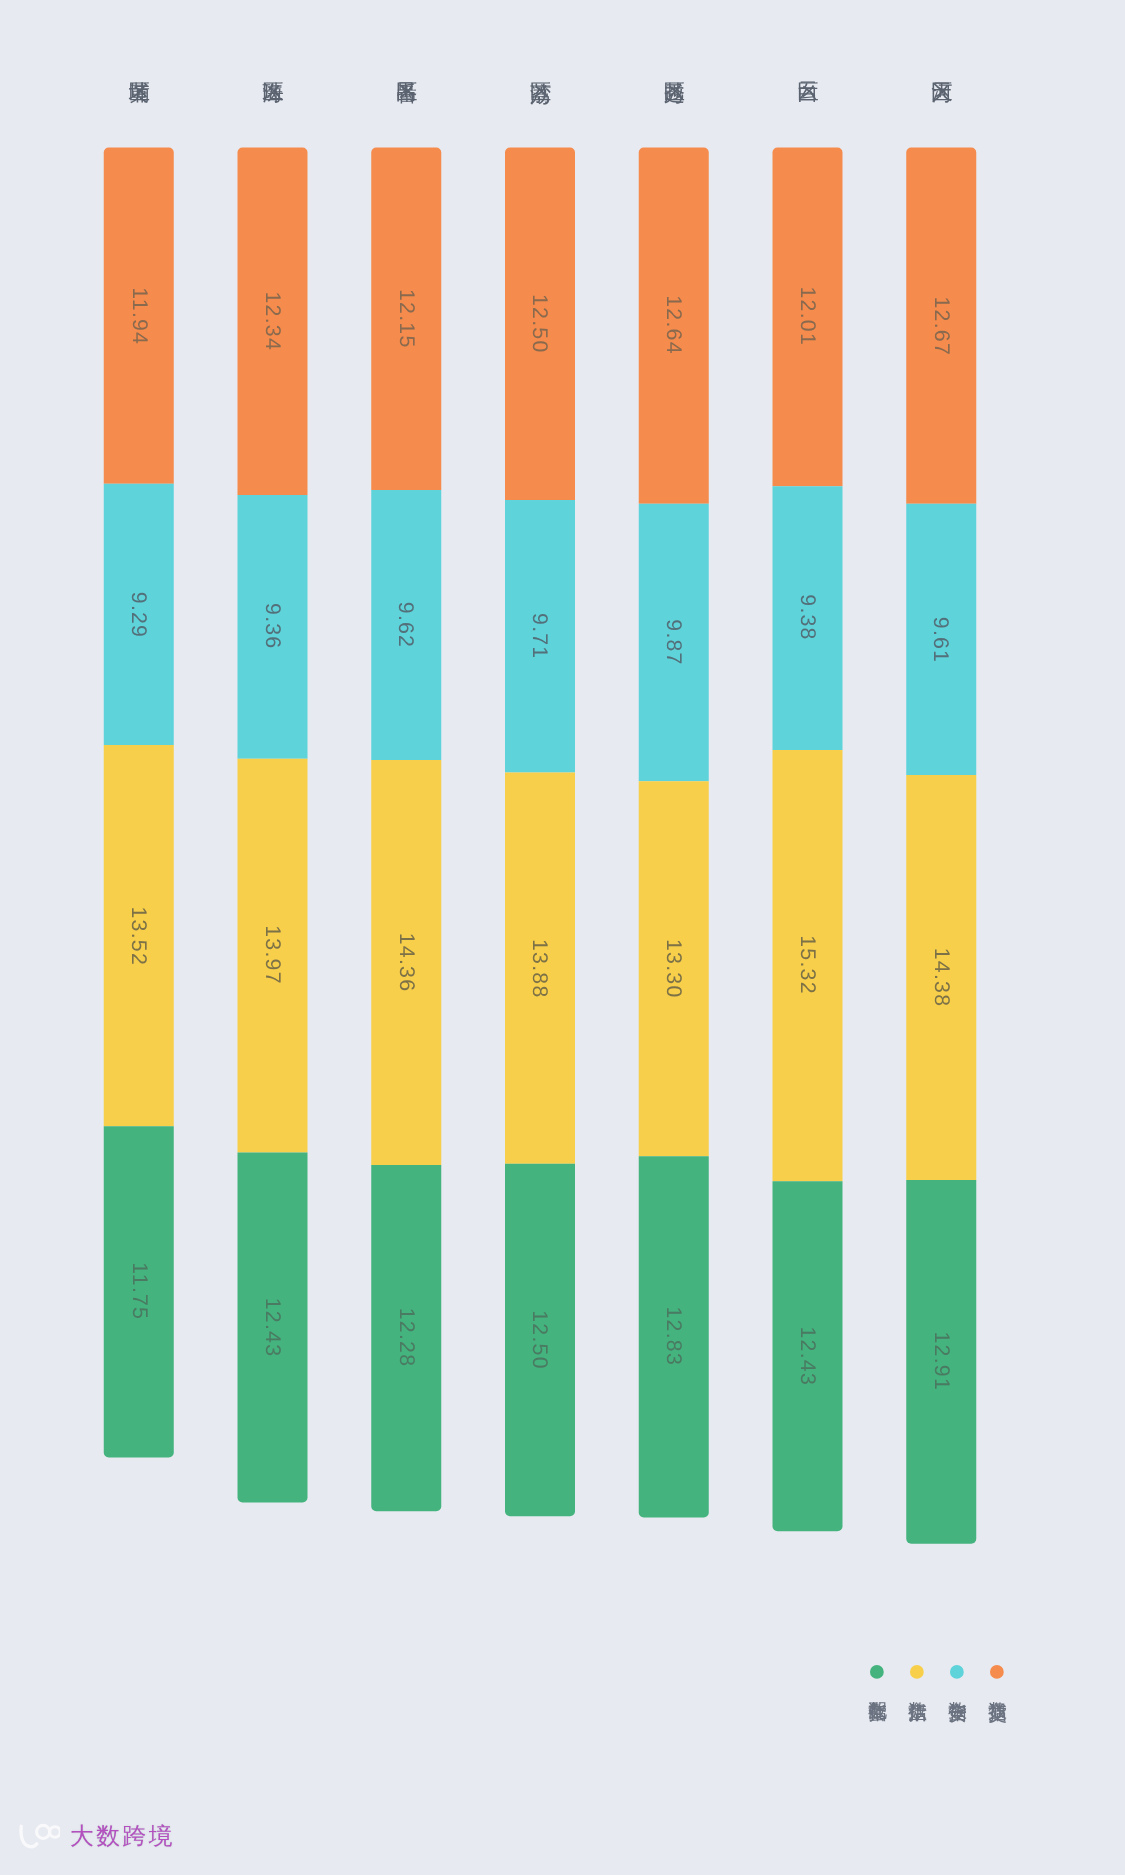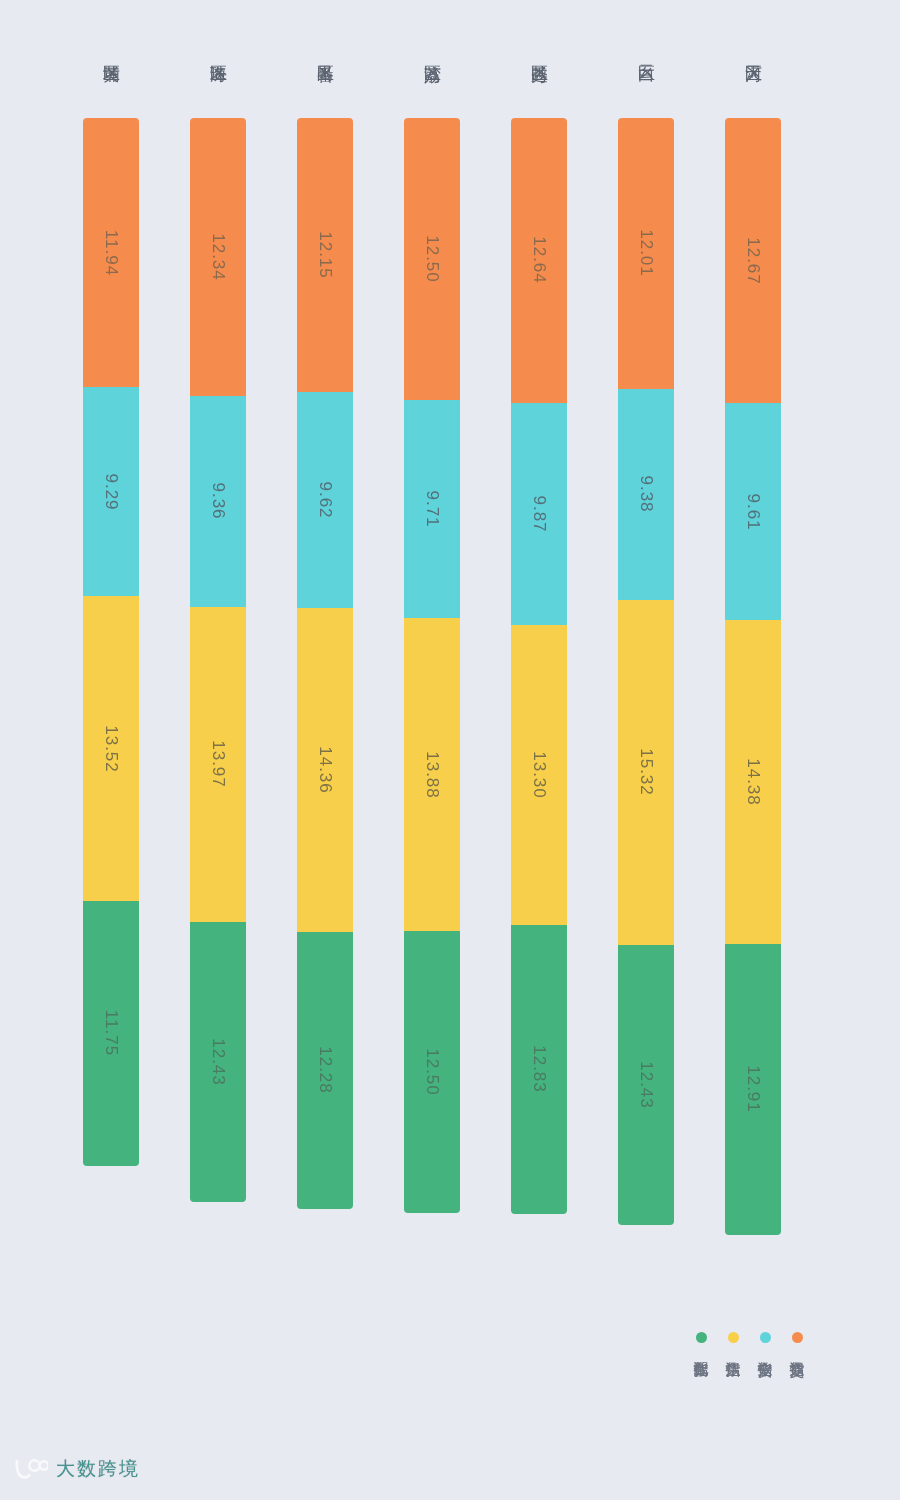--- a/index.html
+++ b/index.html
@@ -87,21 +87,21 @@
     white-space:nowrap;
   }
 
   
   #watermark{
     position:absolute;left:14px;top:1456px;
     display:flex;align-items:center;gap:8px;
     opacity:.75;
   }
   #watermark .wm-text{
-    font-size:19px;color:#0f766e;
+    font-size:19px;color:#a21caf;
     letter-spacing:2px;
     text-shadow:0 0 1px rgba(150,158,175,.8);
   }
   #watermark .wm-mark{display:block;}
 </style>
 </head>
 <body>
 
 <div id="stage">
 

